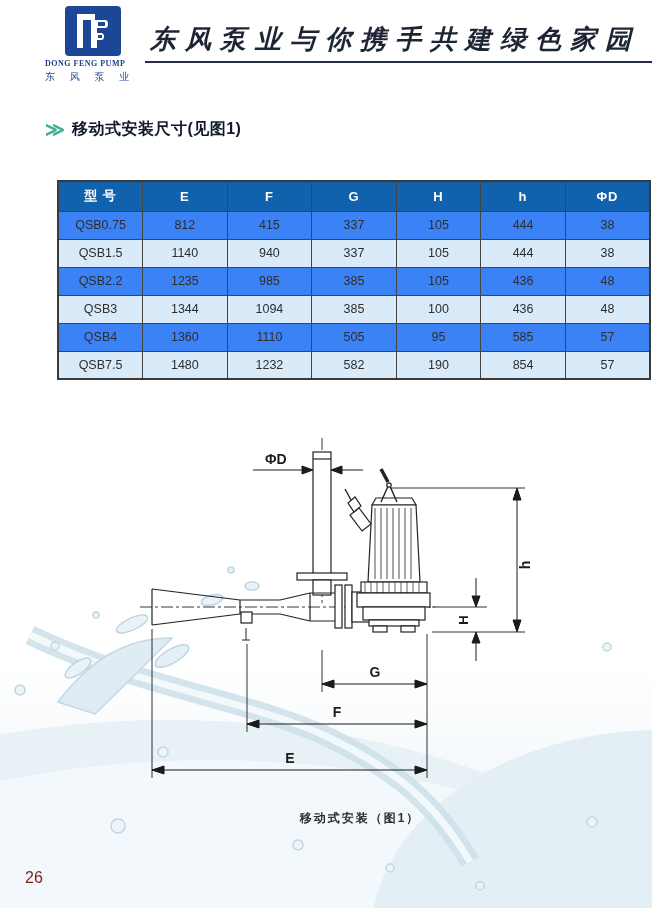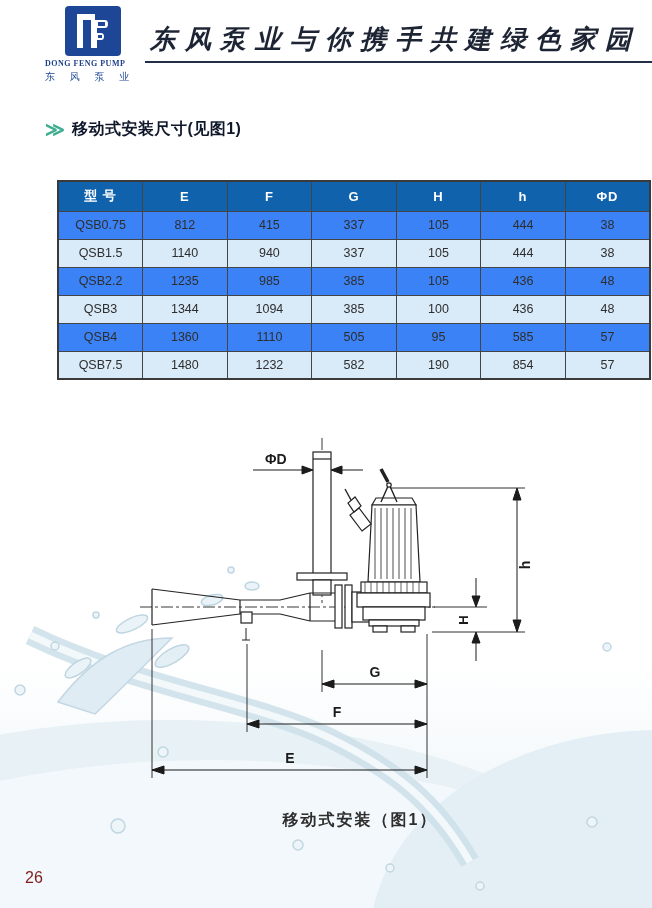--- a/index.html
+++ b/index.html
@@ -39,21 +39,21 @@
   th, td { border:1px solid #444; text-align:center; }
   thead th { background:#1062ac; color:#fff; font-size:13px; font-weight:bold; height:30px; letter-spacing:1px; }
   tbody td { font-size:12.5px; color:#2e2e2e; height:28px; background:#3b82f6; }
   tbody tr:nth-child(even) td { background:#d9eaf8; }
   table { border:2px solid #3a3a3a; }
   
   .diagram { position:absolute; left:135px; top:432px; width:400px; height:375px; z-index:2; }
   .diagram svg text { font-family:"Liberation Sans", sans-serif; font-weight:bold; fill:#1b1b1b; }
   .caption {
     position:absolute; left:225px; top:810px; width:270px; text-align:center;
-    font-size:16px; font-weight:bold; color:#2e2e2e; letter-spacing:2px; z-index:3;
+    font-size:12px; font-weight:bold; color:#2e2e2e; letter-spacing:2px; z-index:3;
   }
   .page-number { position:absolute; left:25px; top:869px; font-size:16px; color:#7f1d1d; z-index:3; }
 </style>
 </head>
 <body>
 
 <div class="page">
 
   <svg class="splash-bg" width="652" height="908" viewBox="0 0 652 908">
     <defs>

